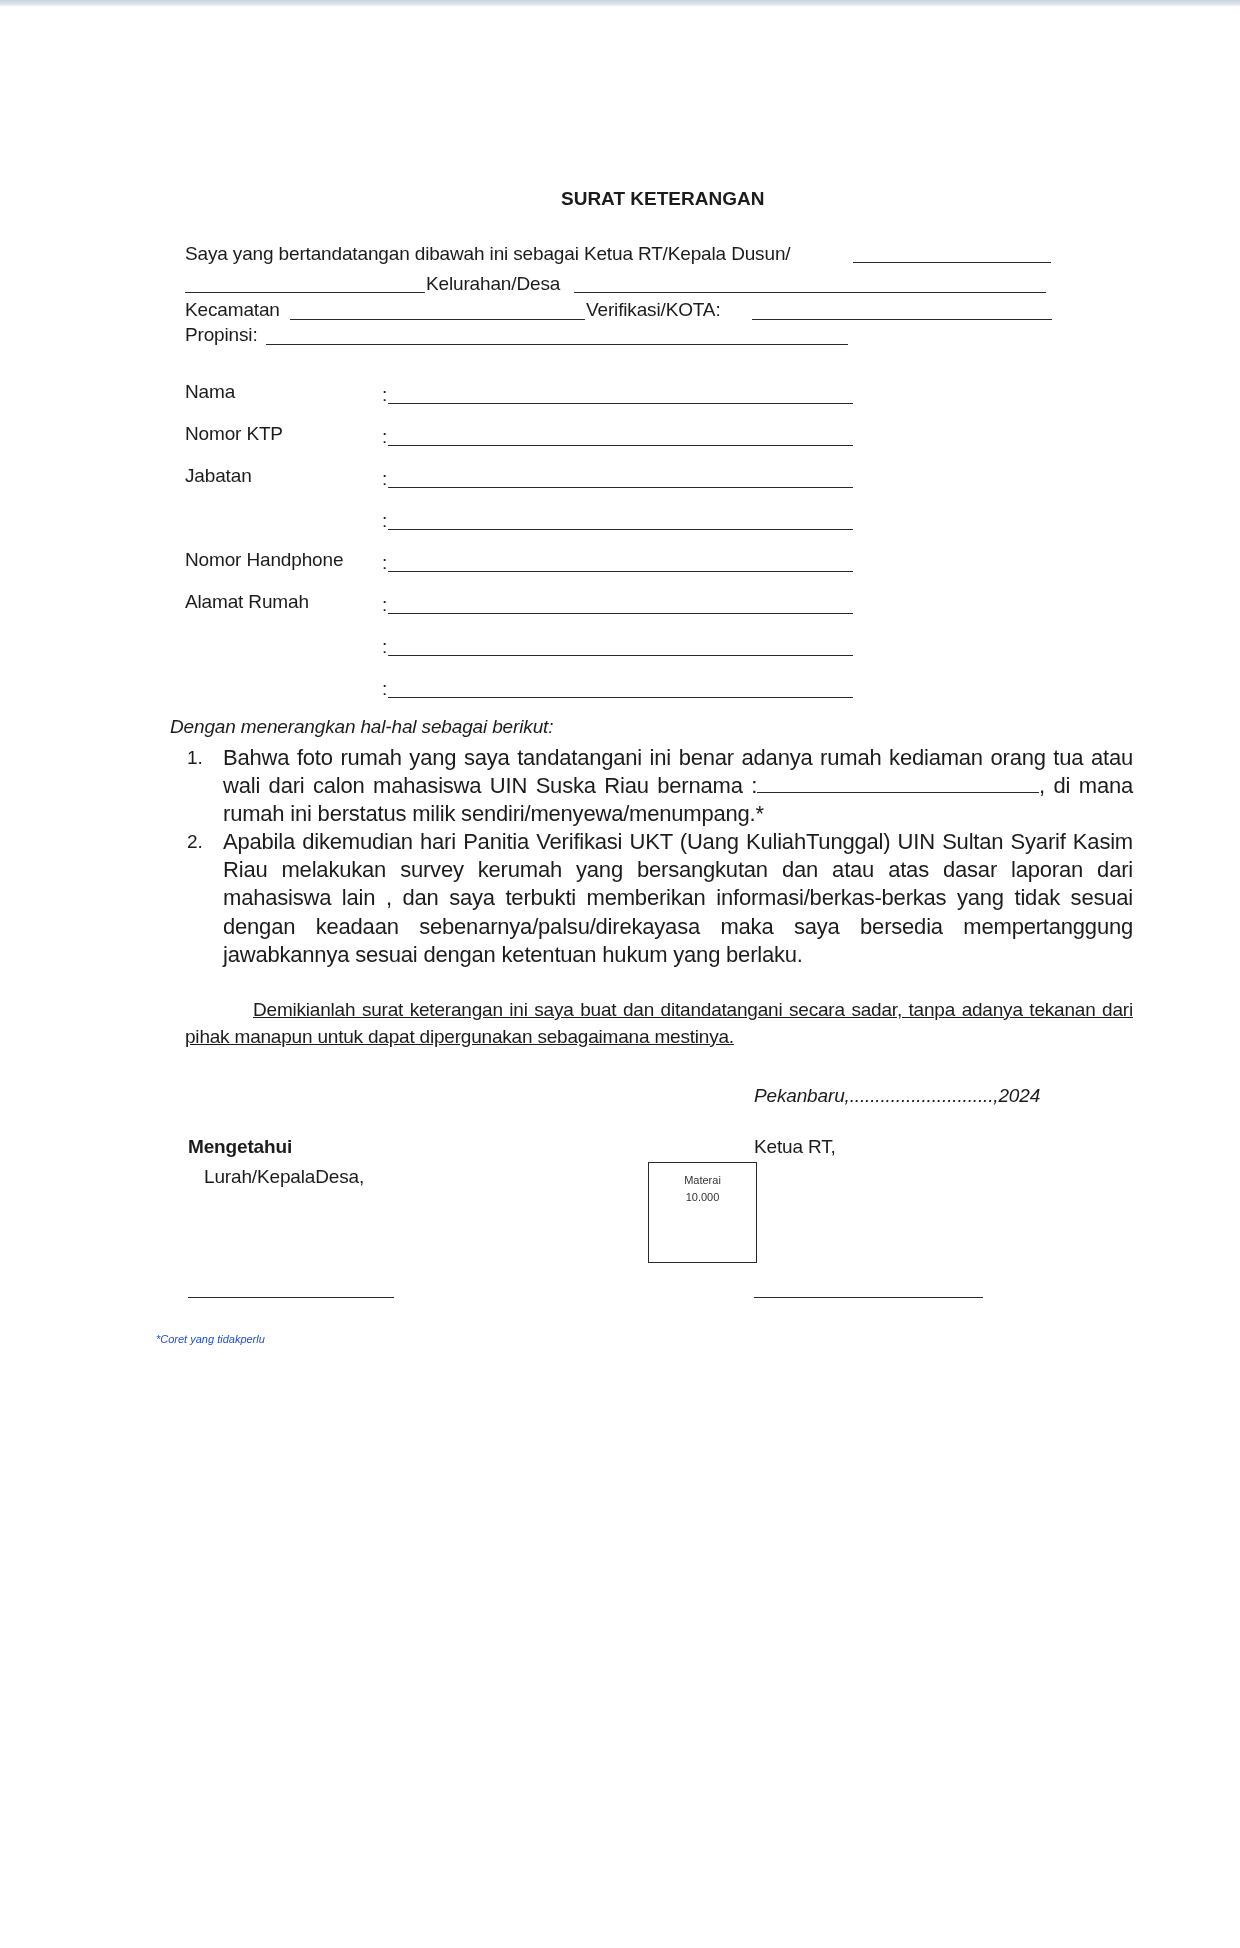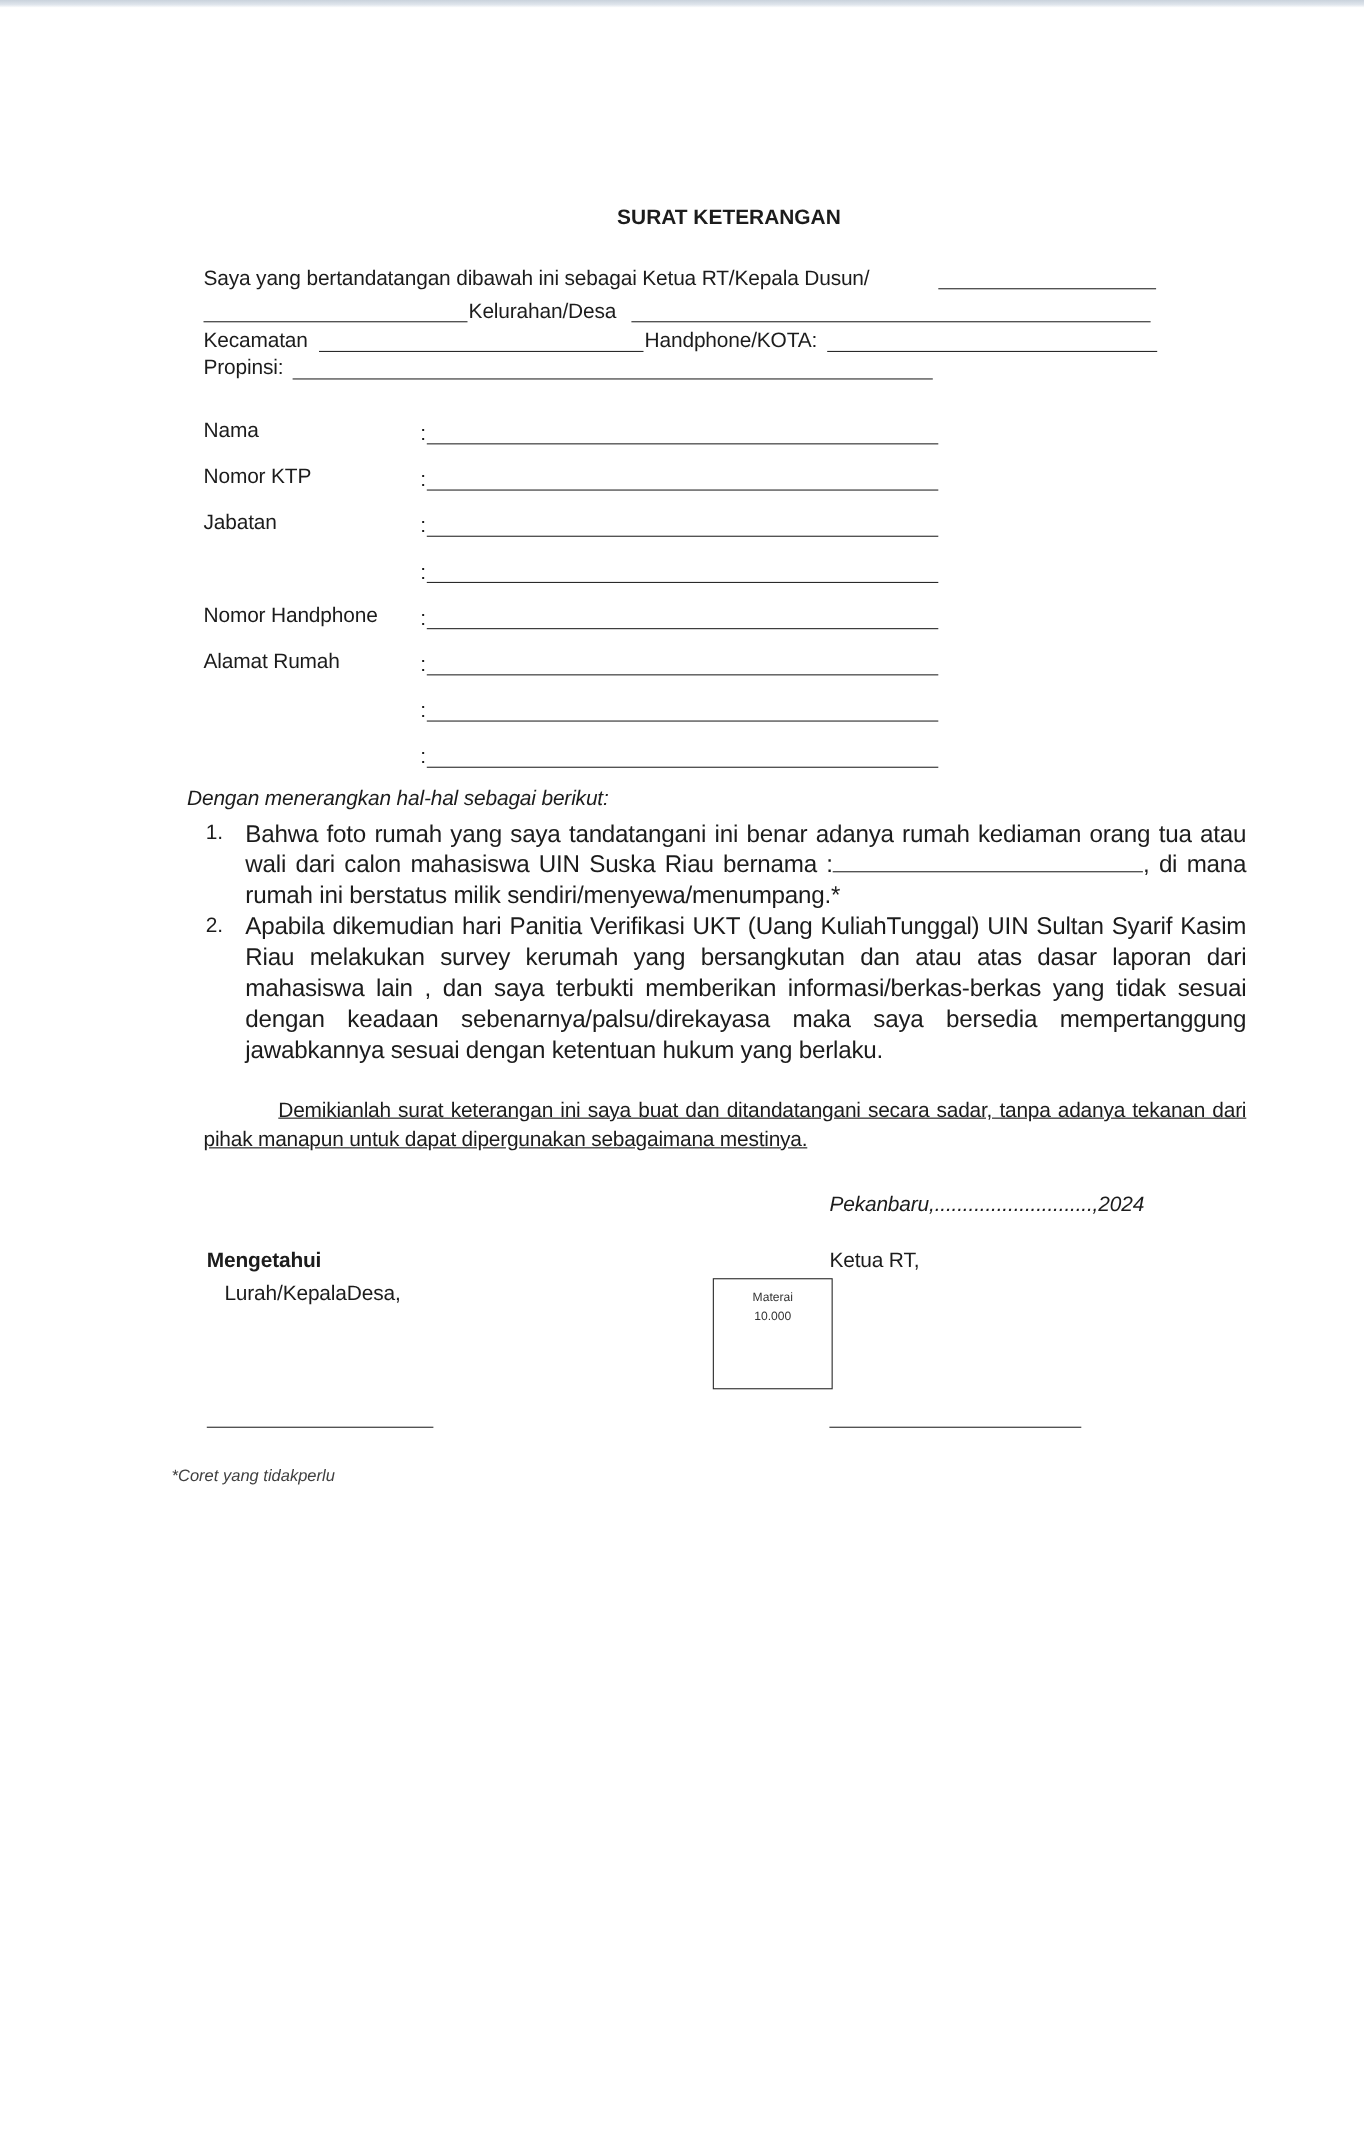--- a/index.html
+++ b/index.html
@@ -22,39 +22,39 @@
   .para .blank { display: inline-block; width: 282px; border-bottom: 1.6px solid #2a2a2a; height: 18px; vertical-align: baseline; }
   .num { position: absolute; left: 187px; font-size: 19px; line-height: 28px; }
   .closing { position: absolute; left: 185px; width: 948px; font-size: 19px; line-height: 27px;
              text-align: justify; letter-spacing: -0.2px; text-decoration: underline; }
   .closing .indent { display: inline-block; width: 68px; }
   .materai-box {
     position: absolute; left: 648px; top: 1162px; width: 107px; height: 99px;
     border: 1.6px solid #2a2a2a; text-align: center; font-size: 11px; line-height: 17px; color: #333;
   }
   .materai-box .m1 { margin-top: 9px; display: block; }
-  .footnote { font-size: 15px; font-style: italic; color: #404040; }
+  .footnote { font-size: 11px; font-style: italic; color: #1d4ed8; }
 </style>
 </head>
 <body>
 
 <div class="topstrip"></div>
 
 <div class="abs title" style="left:561px; top:188px;">SURAT KETERANGAN</div>
 
 <div class="abs txt" style="left:185px; top:242px;">Saya yang bertandatangan dibawah ini sebagai Ketua RT/Kepala Dusun/</div>
 <div class="uline" style="left:853px; top:262px; width:198px;"></div>
 
 <div class="uline" style="left:185px; top:292px; width:240px;"></div>
 <div class="abs txt" style="left:426px; top:272px;">Kelurahan/Desa</div>
 <div class="uline" style="left:574px; top:292px; width:472px;"></div>
 
 <div class="abs txt" style="left:185px; top:298px;">Kecamatan</div>
 <div class="uline" style="left:290px; top:319px; width:295px;"></div>
-<div class="abs txt" style="left:586px; top:298px;">Handphone/KOTA:</div>
+<div class="abs txt" style="left:586px; top:298px;">Verifikasi/KOTA:</div>
 <div class="uline" style="left:752px; top:319px; width:300px;"></div>
 
 <div class="abs txt" style="left:185px; top:323px;">Propinsi:</div>
 <div class="uline" style="left:266px; top:344px; width:582px;"></div>
 
 <div>
   <div>
     <div class="abs txt" style="left:185px; top:380px;">Nama</div>
     <div class="colon" style="left:382px; top:383px;">:</div>
     <div class="uline" style="left:388px; top:403px; width:465px;"></div>

